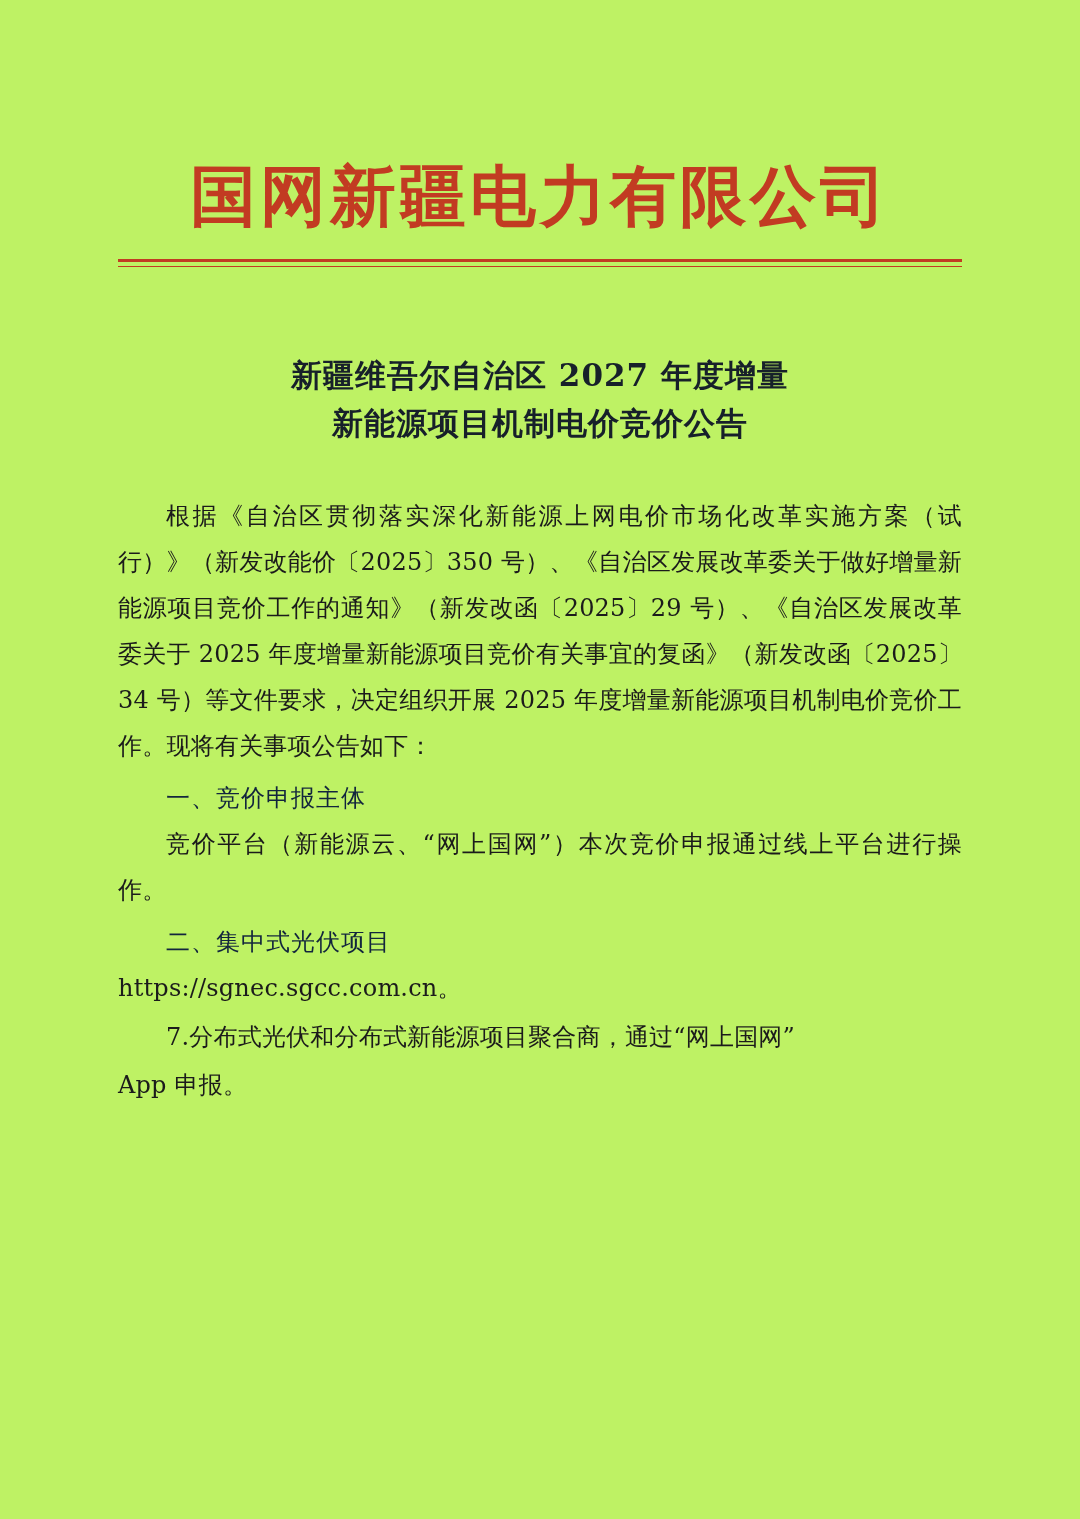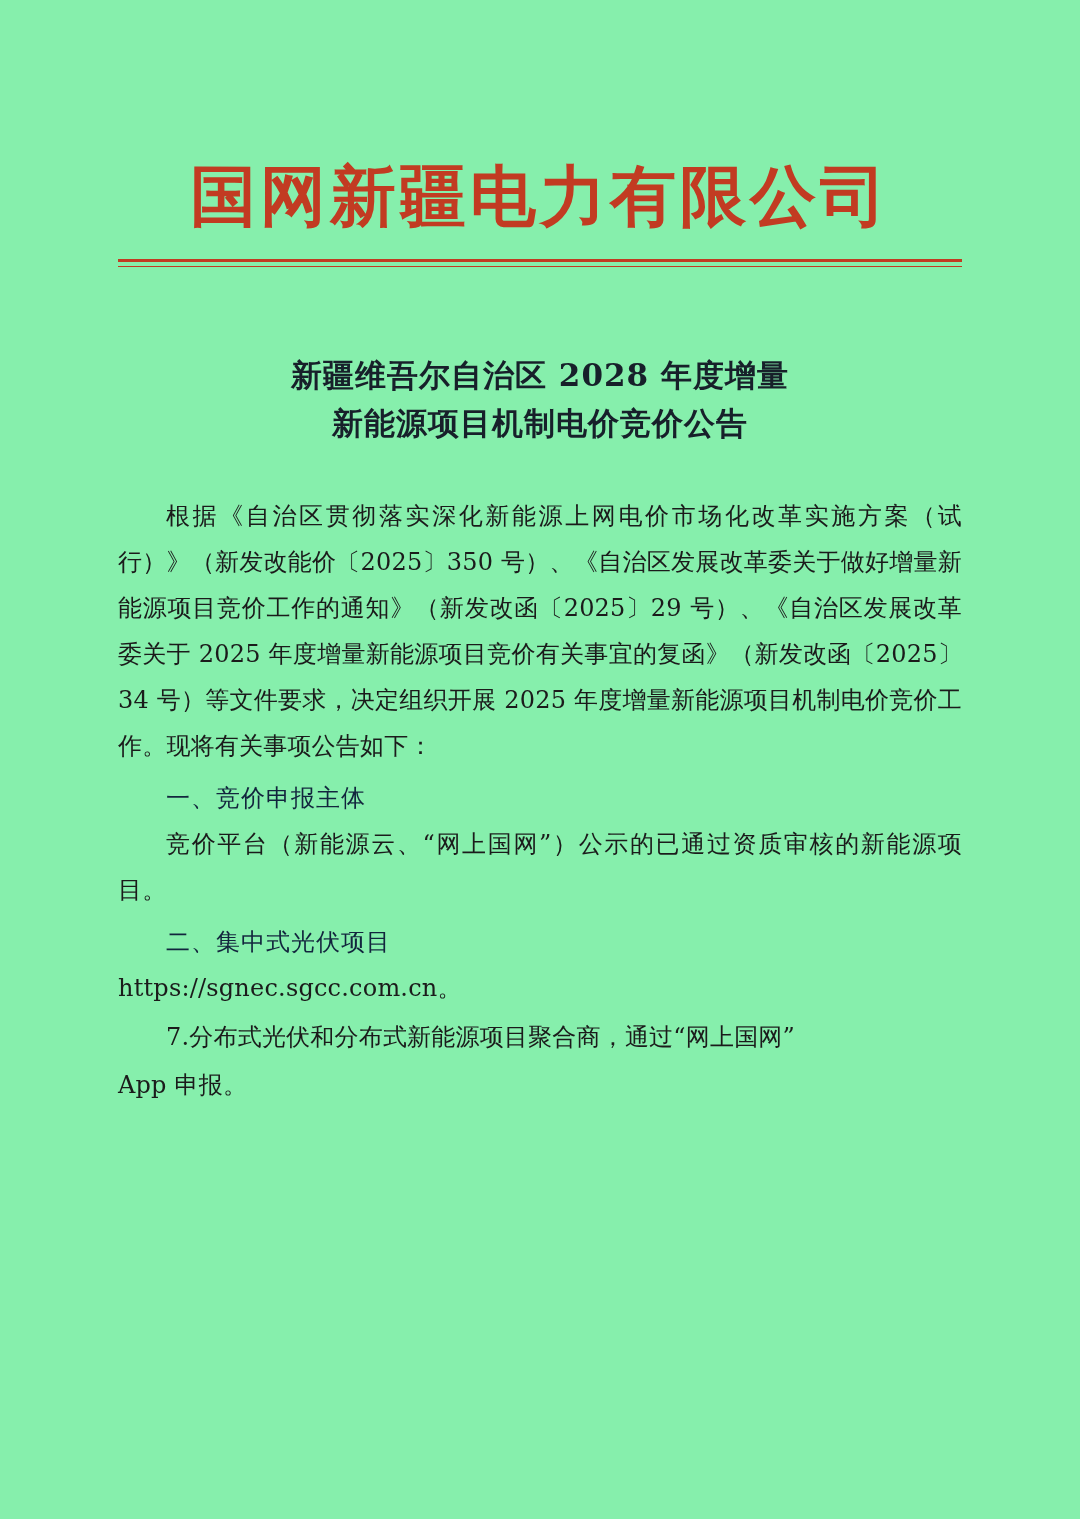--- a/index.html
+++ b/index.html
@@ -14,21 +14,21 @@
     color: #1a1a1a;
     position: relative;
     overflow: hidden;
   }
   .page {
     width: 1080px;
     height: 1519px;
     box-sizing: border-box;
     padding: 0 118px;
     position: relative;
-    background: #86efac;
+    background: #bef264;
   }
   
   .letterhead {
     padding-top: 160px;
     text-align: center;
   }
   .letterhead-title {
     font-family: "DejaVu Serif", "Liberation Serif", serif;
     font-weight: bold;
     font-size: 66px;
@@ -91,31 +91,31 @@
 
 <div class="page">
 
   <div class="letterhead">
     <div class="letterhead-title">国网新疆电力有限公司</div>
     <div class="letterhead-rule"></div>
     <div class="letterhead-rule thin"></div>
   </div>
 
   <div class="doc-title">
-    <span class="line">新疆维吾尔自治区 2028 年度增量</span>
+    <span class="line">新疆维吾尔自治区 2027 年度增量</span>
     <span class="line">新能源项目机制电价竞价公告</span>
   </div>
 
   <div class="body-text">
 
     <p class="para">根据《自治区贯彻落实深化新能源上网电价市场化改革实施方案（试行）》（新发改能价〔2025〕350 号）、《自治区发展改革委关于做好增量新能源项目竞价工作的通知》（新发改函〔2025〕29 号）、《自治区发展改革委关于 2025 年度增量新能源项目竞价有关事宜的复函》（新发改函〔2025〕34 号）等文件要求，决定组织开展 2025 年度增量新能源项目机制电价竞价工作。现将有关事项公告如下：</p>
 
     <p class="section-heading">一、竞价申报主体</p>
 
-    <p class="para">竞价平台（新能源云、“网上国网”）公示的已通过资质审核的新能源项目。</p>
+    <p class="para">竞价平台（新能源云、“网上国网”）本次竞价申报通过线上平台进行操作。</p>
 
     <p class="section-heading">二、集中式光伏项目</p>
 
 
 
     <p class="para no-indent">https://sgnec.sgcc.com.cn。</p>
 
     <p class="para">7.分布式光伏和分布式新能源项目聚合商，通过“网上国网”</p>
 
     <p class="para no-indent">App 申报。</p>

